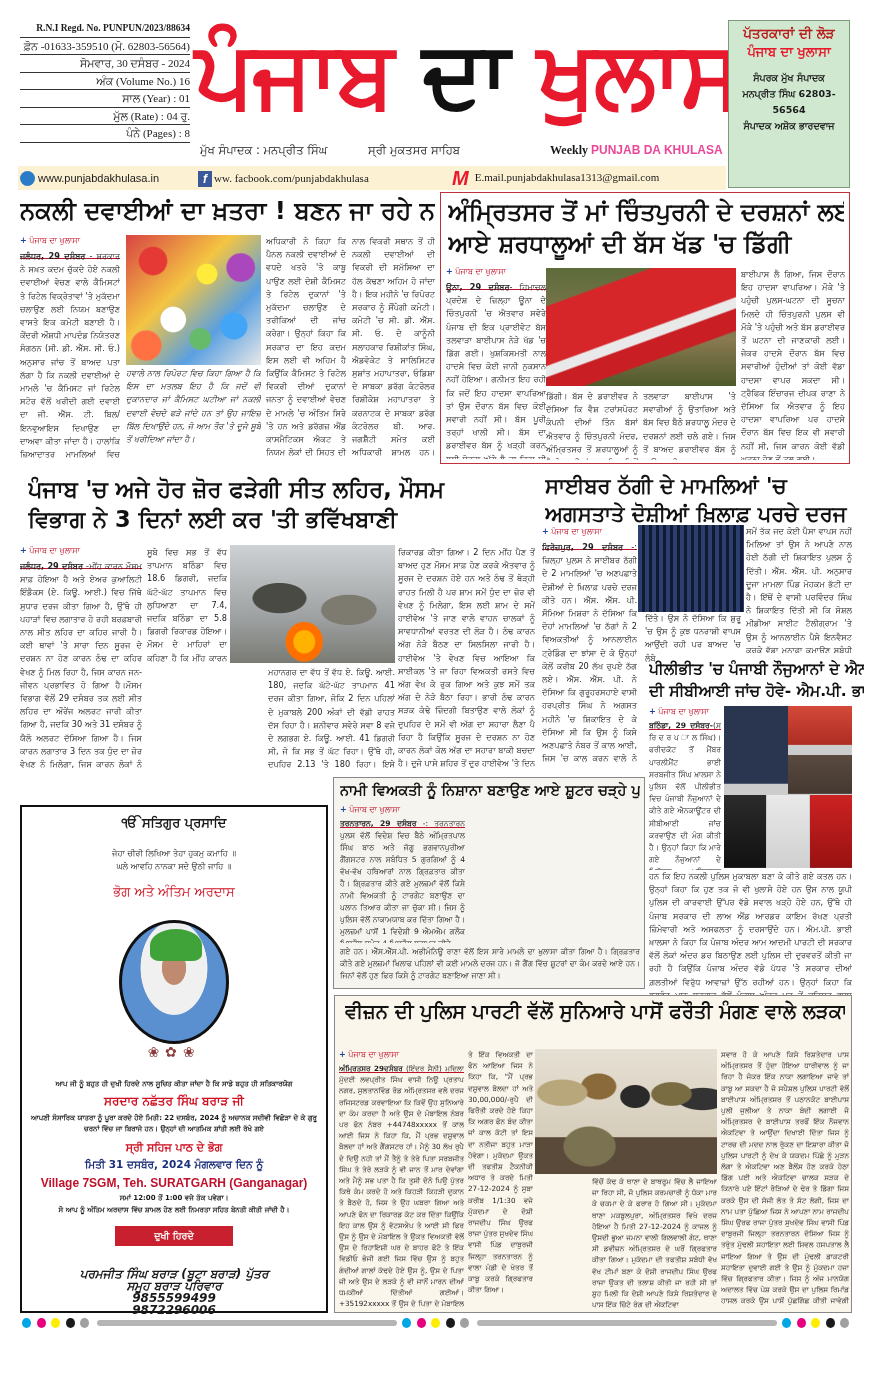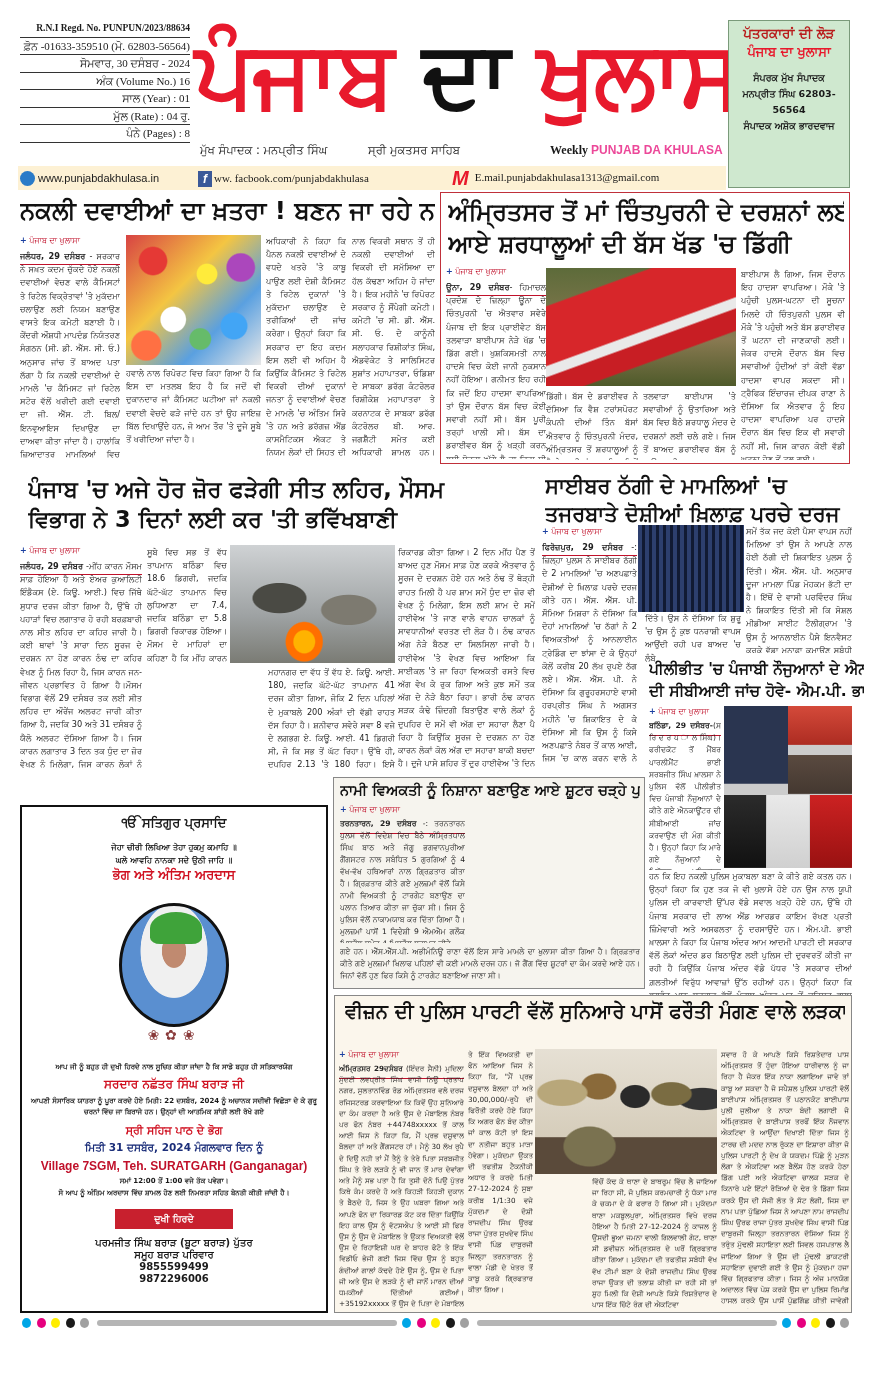--- a/index.html
+++ b/index.html
@@ -22,45 +22,45 @@
   .ad-box .t3 { font-size: 6.8px; line-height: 10.5px; margin-top: 6px; padding: 0 4px; }
   .ad-box .t4 { font-size: 9.5px; font-weight: bold; line-height: 16px; margin-top: 10px; }
   .contact-bar { left: 18px; top: 166px; width: 708px; height: 24px; background: #fdf1d4; font-size: 11px; }
   .contact-bar span { position: absolute; top: 5px; white-space: nowrap; }
   .globe { display: inline-block; width: 15px; height: 15px; border-radius: 50%; background: #2a7bc8; vertical-align: middle; margin-right: 3px; }
   .fb { display: inline-block; width: 14px; height: 16px; background: #3b5998; color: #fff; font-weight: bold; font-size: 12px; text-align: center; line-height: 16px; vertical-align: middle; margin-right: 2px; font-family: "Liberation Sans", sans-serif; }
   .gm { display: inline-block; font-size: 20px; color: #e8192c; font-weight: bold; vertical-align: middle; margin-right: 6px; font-family: "Liberation Sans", sans-serif; }
   .serif { font-family: "Liberation Serif", serif; }
   
   .headline { font-weight: bold; color: #111; white-space: nowrap; overflow: hidden; }
-  .kicker { font-size: 8px; color: #c0102a; border-bottom: 1.5px solid #c0102a; padding-bottom: 18px; margin-bottom: 3px; white-space: nowrap; }
+  .kicker { font-size: 8px; color: #c0102a; border-bottom: 1.5px solid #c0102a; padding-bottom: 12px; margin-bottom: 3px; white-space: nowrap; }
   .kicker .plus { color: #1a3fa0; font-weight: bold; }
   .col { font-size: 8.2px; line-height: 13.2px; color: #222; text-align: justify; overflow: hidden; }
   .col b { font-weight: bold; }
   .photo { overflow: hidden; }
   .boxed { border: 1.5px solid #c0303a; }
   .grey-box { border: 1px solid #888; background: #f6f4ee; }
   
   .obit { left: 20px; top: 805px; width: 308px; height: 508px; border: 2px solid #111; background: #fff; text-align: center; }
   .obit .l1 { font-size: 13px; font-weight: bold; margin-top: 8px; }
-  .obit .l2 { font-size: 8.2px; font-weight: bold; line-height: 13px; margin-top: 10px; }
-  .obit .l3 { font-size: 13px; font-weight: bold; color: #d01020; }
+  .obit .l2 { font-size: 8.2px; font-weight: normal; line-height: 13px; margin-top: 16px; }
+  .obit .l3 { font-size: 13px; font-weight: normal; color: #d01020; margin-top: 11px; }
   .obit .portrait { width: 110px; height: 124px; border-radius: 50%; border: 3px solid #111; margin: 20px auto 0; background: radial-gradient(ellipse at 50% 38%, #c08a70 0 16%, #f0f0f0 17% 45%, #5a8fd0 46% 100%); position: relative; overflow: hidden; }
   .obit .portrait .turban { position: absolute; left: 28px; top: 6px; width: 52px; height: 32px; background: #3fa33a; border-radius: 50% 50% 20% 20%; }
   .obit .flowers { height: 30px; font-size: 14px; color: #8a3b3b; letter-spacing: 6px; }
   .obit .l4 { font-size: 7px; font-weight: bold; margin-top: 6px; }
   .obit .l5 { font-size: 12px; font-weight: bold; color: #d01020; margin-top: 6px; }
   .obit .l6 { font-size: 7px; font-weight: bold; line-height: 11px; margin-top: 5px; padding: 0 6px; }
   .obit .l7 { font-size: 11px; font-weight: bold; color: #d01020; margin-top: 6px; }
   .obit .l8 { font-size: 10.5px; font-weight: bold; color: #1c2f7a; margin-top: 4px; }
   .obit .l9 { font-family: "Liberation Sans", sans-serif; font-size: 12px; font-weight: bold; color: #c0102a; margin-top: 5px; }
   .obit .l10 { font-size: 7px; font-weight: bold; margin-top: 4px; }
   .obit .l11 { font-size: 7px; font-weight: bold; margin-top: 4px; }
   .obit .banner { width: 118px; height: 20px; background: #c8202e; color: #fff; font-size: 9.5px; font-weight: bold; line-height: 20px; margin: 12px auto 0; }
-  .obit .l12 { font-size: 10px; font-weight: bold; line-height: 12px; margin-top: 8px; }
+  .obit .l12 { font-size: 12px; font-weight: bold; line-height: 12px; margin-top: 22px; font-style: italic; }
   
   .regbar { top: 1318px; height: 10px; }
   .dot { position: absolute; top: 0; width: 9px; height: 10px; border-radius: 50%; }
   .strip { position: absolute; top: 2px; height: 6px; border-radius: 3px; background: #b5b5b5; }
 </style>
 </head>
 <body>
 
 <div class="abs meta-box">
   <div class="meta-row first">R.N.I Regd. No. PUNPUN/2023/88634</div>
@@ -114,21 +114,21 @@
 <div class="abs col" style="left:20px;top:250px;width:100px;height:210px;"><b>ਜਲੰਧਰ, 29 ਦਸੰਬਰ</b><span> - ਸਰਕਾਰ ਨੇ ਸਖ਼ਤ ਕਦਮ ਚੁੱਕਦੇ ਹੋਏ ਨਕਲੀ ਦਵਾਈਆਂ ਵੇਚਣ ਵਾਲੇ ਕੈਮਿਸਟਾਂ ਤੇ ਰਿਟੇਲ ਵਿਕ੍ਰੇਤਾਵਾਂ 'ਤੇ ਮੁਕੱਦਮਾ ਚਲਾਉਣ ਲਈ ਨਿਯਮ ਬਣਾਉਣ ਵਾਸਤੇ ਇਕ ਕਮੇਟੀ ਬਣਾਈ ਹੈ। ਕੇਂਦਰੀ ਔਸ਼ਧੀ ਮਾਪਦੰਡ ਨਿਯੰਤਰਣ ਸੰਗਠਨ (ਸੀ. ਡੀ. ਐੱਸ. ਸੀ. ਓ.) ਅਨੁਸਾਰ ਜਾਂਚ ਤੋਂ ਬਾਅਦ ਪਤਾ ਲੱਗਾ ਹੈ ਕਿ ਨਕਲੀ ਦਵਾਈਆਂ ਦੇ ਮਾਮਲੇ 'ਚ ਕੈਮਿਸਟ ਜਾਂ ਰਿਟੇਲ ਸਟੋਰ ਵੱਲੋਂ ਖਰੀਦੀ ਗਈ ਦਵਾਈ ਦਾ ਜੀ. ਐੱਸ. ਟੀ. ਬਿਲ/ਇਨਵੁਆਇਸ ਦਿਖਾਉਣ ਦਾ ਦਾਅਵਾ ਕੀਤਾ ਜਾਂਦਾ ਹੈ। ਹਾਲਾਂਕਿ ਜ਼ਿਆਦਾਤਰ ਮਾਮਲਿਆਂ ਵਿਚ ਦਵਾਈ ਦੀ ਖਰੀਦ ਦਾ ਸਥਾਨ ਦੇਸ਼ ਦਾ ਦੂਜਾ ਹਿੱਸਾ ਹੁੰਦਾ ਹੈ। ਮੁਕੱਦਮਾ ਚਲਾਉਣ ਦੇ ਤਰੀਕਿਆਂ ਦੀ ਜਾਂਚ ਕਰੇਗੀ ਕਮੇਟੀ ਇਕ ਸੀਨੀਅਰ ਅਧਿਕਾਰੀ ਦੇ</span></div>
 <div class="abs photo" style="left:126px;top:235px;width:135px;height:130px;background:
   radial-gradient(circle at 20% 20%, #e53935 0 9%, transparent 10%),
   radial-gradient(circle at 60% 30%, #ffeb3b 0 8%, transparent 9%),
   radial-gradient(circle at 80% 70%, #42a5f5 0 9%, transparent 10%),
   radial-gradient(circle at 35% 65%, #ffffff 0 10%, transparent 11%),
   radial-gradient(circle at 55% 80%, #66bb6a 0 8%, transparent 9%),
   radial-gradient(circle at 85% 25%, #ab47bc 0 9%, transparent 10%),
   radial-gradient(circle at 15% 85%, #ff7043 0 9%, transparent 10%),
   linear-gradient(135deg,#d84343,#f4c542 40%,#5aa0e0 70%,#e8e8e8);"></div>
-<div class="abs col" style="left:126px;top:367px;width:135px;height:93px;">ਹਵਾਲੇ ਨਾਲ ਰਿਪੋਰਟ ਵਿਚ ਕਿਹਾ ਗਿਆ ਹੈ ਕਿ ਇਸ ਦਾ ਮਤਲਬ ਇਹ ਹੈ ਕਿ ਜਦੋਂ ਵੀ ਦੁਕਾਨਦਾਰ ਜਾਂ ਕੈਮਿਸਟ ਘਟੀਆ ਜਾਂ ਨਕਲੀ ਦਵਾਈ ਵੇਚਦੇ ਫੜੇ ਜਾਂਦੇ ਹਨ ਤਾਂ ਉਹ ਜਾਇਜ਼ ਬਿੱਲ ਦਿਖਾਉਂਦੇ ਹਨ, ਜੋ ਆਮ ਤੌਰ 'ਤੇ ਦੂਜੇ ਸੂਬੇ ਤੋਂ ਖਰੀਦਿਆ ਜਾਂਦਾ ਹੈ।</div>
+<div class="abs col" style="left:126px;top:367px;width:135px;height:93px;font-style:italic;">ਹਵਾਲੇ ਨਾਲ ਰਿਪੋਰਟ ਵਿਚ ਕਿਹਾ ਗਿਆ ਹੈ ਕਿ ਇਸ ਦਾ ਮਤਲਬ ਇਹ ਹੈ ਕਿ ਜਦੋਂ ਵੀ ਦੁਕਾਨਦਾਰ ਜਾਂ ਕੈਮਿਸਟ ਘਟੀਆ ਜਾਂ ਨਕਲੀ ਦਵਾਈ ਵੇਚਦੇ ਫੜੇ ਜਾਂਦੇ ਹਨ ਤਾਂ ਉਹ ਜਾਇਜ਼ ਬਿੱਲ ਦਿਖਾਉਂਦੇ ਹਨ, ਜੋ ਆਮ ਤੌਰ 'ਤੇ ਦੂਜੇ ਸੂਬੇ ਤੋਂ ਖਰੀਦਿਆ ਜਾਂਦਾ ਹੈ।</div>
 <div class="abs col" style="left:266px;top:235px;width:80px;height:225px;">ਅਧਿਕਾਰੀ ਨੇ ਕਿਹਾ ਕਿ ਪੈਨਲ ਨਕਲੀ ਦਵਾਈਆਂ ਦੇ ਵਧਦੇ ਖਤਰੇ 'ਤੇ ਕਾਬੂ ਪਾਉਣ ਲਈ ਦੋਸ਼ੀ ਕੈਮਿਸਟ ਤੇ ਰਿਟੇਲ ਦੁਕਾਨਾਂ 'ਤੇ ਮੁਕੱਦਮਾ ਚਲਾਉਣ ਦੇ ਤਰੀਕਿਆਂ ਦੀ ਜਾਂਚ ਕਰੇਗਾ। ਉਨ੍ਹਾਂ ਕਿਹਾ ਕਿ ਸਰਕਾਰ ਦਾ ਇਹ ਕਦਮ ਇਸ ਲਈ ਵੀ ਅਹਿਮ ਹੈ ਕਿਉਂਕਿ ਕੈਮਿਸਟ ਤੇ ਰਿਟੇਲ ਵਿਕਰੀ ਦੀਆਂ ਦੁਕਾਨਾਂ ਜਨਤਾ ਨੂੰ ਦਵਾਈਆਂ ਵੇਚਣ ਦੇ ਮਾਮਲੇ 'ਚ ਅੰਤਿਮ ਸਿਰੇ 'ਤੇ ਹਨ ਅਤੇ ਡਰੱਗਜ਼ ਐਂਡ ਕਾਸਮੈਟਿਕਸ ਐਕਟ ਤੇ ਨਿਯਮ ਲੋਕਾਂ ਦੀ ਸਿਹਤ ਦੀ ਭਲਾਈ ਤੇ ਦੇਖ-ਰੇਖ ਲਈ ਬਣਾਏ ਗਏ ਹਨ, ਜਿਸ</div>
 <div class="abs col" style="left:352px;top:235px;width:83px;height:225px;">ਨਾਲ ਵਿਕਰੀ ਸਥਾਨ ਤੋਂ ਹੀ ਨਕਲੀ ਦਵਾਈਆਂ ਦੀ ਵਿਕਰੀ ਦੀ ਸਮੱਸਿਆ ਦਾ ਹੱਲ ਕੱਢਣਾ ਅਹਿਮ ਹੋ ਜਾਂਦਾ ਹੈ। ਇਕ ਮਹੀਨੇ 'ਚ ਰਿਪੋਰਟ ਸਰਕਾਰ ਨੂੰ ਸੌਂਪੇਗੀ ਕਮੇਟੀ। ਕਮੇਟੀ 'ਚ ਸੀ. ਡੀ. ਐੱਸ. ਸੀ. ਓ. ਦੇ ਕਾਨੂੰਨੀ ਸਲਾਹਕਾਰ ਰਿਸ਼ੀਕਾਂਤ ਸਿੰਘ, ਐਡਵੋਕੇਟ ਤੇ ਸਾਲਿਸਿਟਰ ਸੁਸ਼ਾਂਤ ਮਹਾਪਾਤਰਾ, ਓਡਿਸ਼ਾ ਦੇ ਸਾਬਕਾ ਡਰੱਗ ਕੰਟਰੋਲਰ ਰਿਸ਼ੀਕੇਸ਼ ਮਹਾਪਾਤਰਾ ਤੇ ਕਰਨਾਟਕ ਦੇ ਸਾਬਕਾ ਡਰੱਗ ਕੰਟਰੋਲਰ ਬੀ. ਆਰ. ਜਗਸ਼ੈੱਟੀ ਸਮੇਤ ਕਈ ਅਧਿਕਾਰੀ ਸ਼ਾਮਲ ਹਨ। ਕਮੇਟੀ ਦਾ ਗਠਨ ਪਿਛਲੇ ਹਫ਼ਤੇ ਡਰੱਗਜ਼ ਕੰਟਰੋਲਰ ਜਨਰਲ ਆਫ ਇੰਡੀਆ (ਡੀ. ਸੀ. ਜੀ. ਆਈ.) ਵੱਲੋਂ ਕੀਤਾ ਗਿਆ ਸੀ। ਕਮੇਟੀ ਨੇ ਇਕ ਮਹੀਨੇ ਅੰਦਰ ਆਪਣੀ ਰਿਪੋਰਟ ਸਰਕਾਰ ਨੂੰ ਸੌਂਪਣੀ ਹੈ।</div>
 
 <div class="abs boxed" style="left:440px;top:192px;width:410px;height:272px;"></div>
 <div class="abs headline" style="left:448px;top:196px;width:396px;font-size:24px;line-height:32px;">
   <div>ਅੰਮ੍ਰਿਤਸਰ ਤੋਂ ਮਾਂ ਚਿੰਤਪੁਰਨੀ ਦੇ ਦਰਸ਼ਨਾਂ ਲਈ</div>
   <div>ਆਏ ਸ਼ਰਧਾਲੂਆਂ ਦੀ ਬੱਸ ਖੱਡ 'ਚ ਡਿੱਗੀ</div>
 </div>
 <div class="abs" style="left:446px;top:267px;width:100px;">
   <div class="kicker"><span class="plus">+</span> <span>ਪੰਜਾਬ ਦਾ</span><span> ਖੁਲਾਸਾ</span></div>
@@ -153,21 +153,21 @@
 <div class="abs photo" style="left:230px;top:545px;width:165px;height:118px;background:
   radial-gradient(ellipse at 45% 82%, #ffb300 0 8%, #ff6f00 9% 14%, transparent 15%),
   radial-gradient(ellipse at 30% 45%, #4a4a44 0 16%, transparent 17%),
   radial-gradient(ellipse at 72% 55%, #7d7a70 0 16%, transparent 17%),
   linear-gradient(#cfd2d4,#9ea2a3 60%,#7a7b74);"></div>
 <div class="abs col" style="left:268px;top:666px;width:127px;height:102px;">ਮਹਾਨਗਰ ਦਾ ਵੱਧ ਤੋਂ ਵੱਧ ਏ. ਕਿਊ. ਆਈ. 180, ਜਦਕਿ ਘੱਟੋ-ਘੱਟ ਤਾਪਮਾਨ 41 ਦਰਜ ਕੀਤਾ ਗਿਆ, ਜੋਕਿ 2 ਦਿਨ ਪਹਿਲਾਂ ਦੇ ਮੁਕਾਬਲੇ 200 ਅੰਕਾਂ ਦੀ ਵੱਡੀ ਰਾਹਤ ਦੱਸ ਰਿਹਾ ਹੈ। ਸ਼ਨੀਵਾਰ ਸਵੇਰੇ ਸਵਾ 8 ਵਜੇ ਦੇ ਲਗਭਗ ਏ. ਕਿਊ. ਆਈ. 41 ਡਿਗਰੀ ਸੀ, ਜੋ ਕਿ ਸਭ ਤੋਂ ਘੱਟ ਰਿਹਾ। ਉੱਥੇ ਹੀ, ਦੁਪਹਿਰ 2.13 'ਤੇ 180 ਰਿਹਾ। ਇਸੇ ਤਰ੍ਹਾਂ ਨਾਲ ਰਾਤ 10 ਵਜੇ ਦੇ ਲੱਗਭਗ 80 ਡਿਗਰੀ</div>
 <div class="abs col" style="left:398px;top:546px;width:137px;height:222px;">ਰਿਕਾਰਡ ਕੀਤਾ ਗਿਆ। 2 ਦਿਨ ਮੀਂਹ ਪੈਣ ਤੋਂ ਬਾਅਦ ਹੁਣ ਮੌਸਮ ਸਾਫ਼ ਹੋਣ ਕਰਕੇ ਐਤਵਾਰ ਨੂੰ ਸੂਰਜ ਦੇ ਦਰਸ਼ਨ ਹੋਏ ਹਨ ਅਤੇ ਠੰਢ ਤੋਂ ਥੋੜ੍ਹੀ ਰਾਹਤ ਮਿਲੀ ਹੈ ਪਰ ਸ਼ਾਮ ਸਮੇਂ ਧੁੰਦ ਦਾ ਜ਼ੋਰ ਵੀ ਵੇਖਣ ਨੂੰ ਮਿਲੇਗਾ, ਇਸ ਲਈ ਸ਼ਾਮ ਦੇ ਸਮੇਂ ਹਾਈਵੇਅ 'ਤੇ ਜਾਣ ਵਾਲੇ ਵਾਹਨ ਚਾਲਕਾਂ ਨੂੰ ਸਾਵਧਾਨੀਆਂ ਵਰਤਣ ਦੀ ਲੋੜ ਹੈ। ਠੰਢ ਕਾਰਨ ਅੱਗ ਨੇੜੇ ਬੈਠਣ ਦਾ ਸਿਲਸਿਲਾ ਜਾਰੀ ਹੈ। ਹਾਈਵੇਅ 'ਤੇ ਵੇਖਣ ਵਿਚ ਆਇਆ ਕਿ ਸਾਈਕਲ 'ਤੇ ਜਾ ਰਿਹਾ ਵਿਅਕਤੀ ਰਸਤੇ ਵਿਚ ਅੱਗ ਵੇਖ ਕੇ ਰੁਕ ਗਿਆ ਅਤੇ ਕੁਝ ਸਮੇਂ ਤਕ ਅੱਗ ਦੇ ਨੇੜੇ ਬੈਠਾ ਰਿਹਾ। ਭਾਰੀ ਠੰਢ ਕਾਰਨ ਸੜਕ ਕੰਢੇ ਜ਼ਿੰਦਗੀ ਬਿਤਾਉਣ ਵਾਲੇ ਲੋਕਾਂ ਨੂੰ ਦੁਪਹਿਰ ਦੇ ਸਮੇਂ ਵੀ ਅੱਗ ਦਾ ਸਹਾਰਾ ਲੈਣਾ ਪੈ ਰਿਹਾ ਹੈ ਕਿਉਂਕਿ ਸੂਰਜ ਦੇ ਦਰਸ਼ਨ ਨਾ ਹੋਣ ਕਾਰਨ ਲੋਕਾਂ ਕੋਲ ਅੱਗ ਦਾ ਸਹਾਰਾ ਬਾਕੀ ਬਚਦਾ ਹੈ। ਦੂਜੇ ਪਾਸੇ ਸ਼ਹਿਰ ਤੋਂ ਦੂਰ ਹਾਈਵੇਅ 'ਤੇ ਦਿਨ ਦੇ ਸਮੇਂ ਵੀ ਹਲਕੀ ਧੁੰਦ ਵੇਖਣ ਨੂੰ ਮਿਲ ਰਹੀ ਹੈ। ਠੰਢ ਵਧਣ ਕਾਰਨ ਲੋਕਾਂ ਨੂੰ ਭਾਰੀ ਪ੍ਰੇਸ਼ਾਨੀਆਂ ਪੇਸ਼ ਆ ਰਹੀਆਂ ਹਨ।</div>
 
 <div class="abs headline" style="left:545px;top:472px;width:318px;font-size:21px;line-height:28px;">
   <div>ਸਾਈਬਰ ਠੱਗੀ ਦੇ ਮਾਮਲਿਆਂ 'ਚ</div>
-  <div>ਤਜਰਬਾਤੇ ਦੋਸ਼ੀਆਂ ਖ਼ਿਲਾਫ਼ ਪਰਚੇ ਦਰਜ</div>
+  <div>ਅਗਸਤਾਤੇ ਦੋਸ਼ੀਆਂ ਖ਼ਿਲਾਫ਼ ਪਰਚੇ ਦਰਜ</div>
 </div>
 <div class="abs" style="left:542px;top:527px;width:95px;">
   <div class="kicker"><span class="plus">+</span> <span>ਪੰਜਾਬ ਦਾ</span><span> ਖੁਲਾਸਾ</span></div>
 </div>
 <div class="abs col" style="left:542px;top:541px;width:95px;height:225px;"><b>ਫਿਰੋਜ਼ਪੁਰ, 29 ਦਸੰਬਰ</b><span> -: ਜ਼ਿਲ੍ਹਾ ਪੁਲਸ ਨੇ ਸਾਈਬਰ ਠੱਗੀ ਦੇ 2 ਮਾਮਲਿਆਂ 'ਚ ਅਣਪਛਾਤੇ ਦੋਸ਼ੀਆਂ ਦੇ ਖ਼ਿਲਾਫ਼ ਪਰਚੇ ਦਰਜ ਕੀਤੇ ਹਨ। ਐੱਸ. ਐੱਸ. ਪੀ. ਸੌਮਿਆ ਮਿਸ਼ਰਾ ਨੇ ਦੱਸਿਆ ਕਿ ਦੋਹਾਂ ਮਾਮਲਿਆਂ 'ਚ ਠੱਗਾਂ ਨੇ 2 ਵਿਅਕਤੀਆਂ ਨੂੰ ਆਨਲਾਈਨ ਟ੍ਰੇਡਿੰਗ ਦਾ ਝਾਂਸਾ ਦੇ ਕੇ ਉਨ੍ਹਾਂ ਕੋਲੋਂ ਕਰੀਬ 20 ਲੱਖ ਰੁਪਏ ਠੱਗ ਲਏ। ਐੱਸ. ਐੱਸ. ਪੀ. ਨੇ ਦੱਸਿਆ ਕਿ ਗੁਰੂਹਰਸਹਾਏ ਵਾਸੀ ਹਰਪ੍ਰੀਤ ਸਿੰਘ ਨੇ ਅਗਸਤ ਮਹੀਨੇ 'ਚ ਸ਼ਿਕਾਇਤ ਦੇ ਕੇ ਦੱਸਿਆ ਸੀ ਕਿ ਉਸ ਨੂੰ ਕਿਸੇ ਅਣਪਛਾਤੇ ਨੰਬਰ ਤੋਂ ਕਾਲ ਆਈ, ਜਿਸ 'ਚ ਕਾਲ ਕਰਨ ਵਾਲੇ ਨੇ ਆਨਲਾਈਨ ਟ੍ਰੇਡਿੰਗ ਰਾਹੀਂ ਮੋਟਾ ਮੁਨਾਫ਼ਾ ਕਮਾਉਣ ਦਾ ਲਾਲਚ ਦਿੱਤਾ। ਉਸ ਉਸਦੀਆਂ ਗੱਲਾਂ 'ਚ ਫਸ ਗਿਆ ਅਤੇ ਵੱਖ-ਵੱਖ ਸਮੇਂ ਦੌਰਾਨ 12 ਲੱਖ 64 ਹਜ਼ਾਰ 06 ਰੁਪਏ ਉਕਤ ਟ੍ਰੇਡਿੰਗ 'ਚ ਲਗਾ</span></div>
 <div class="abs photo" style="left:638px;top:525px;width:106px;height:87px;background:
   repeating-linear-gradient(90deg, #2d3f6e 0 4px, #111a33 4px 7px),
   linear-gradient(#0b1024,#23325a);"></div>
 <div class="abs col" style="left:645px;top:612px;width:96px;height:55px;">ਦਿੱਤੇ। ਉਸ ਨੇ ਦੱਸਿਆ ਕਿ ਸ਼ੁਰੂ 'ਚ ਉਸ ਨੂੰ ਕੁਝ ਧਨਰਾਸ਼ੀ ਵਾਪਸ ਆਉਂਦੀ ਰਹੀ ਪਰ ਬਾਅਦ 'ਚ ਲੰਬੇ</div>
 <div class="abs col" style="left:746px;top:525px;width:106px;height:128px;">ਸਮੇਂ ਤੱਕ ਜਦ ਕੋਈ ਪੈਸਾ ਵਾਪਸ ਨਹੀਂ ਮਿਲਿਆ ਤਾਂ ਉਸ ਨੇ ਆਪਣੇ ਨਾਲ ਹੋਈ ਠੱਗੀ ਦੀ ਸ਼ਿਕਾਇਤ ਪੁਲਸ ਨੂੰ ਦਿੱਤੀ। ਐੱਸ. ਐੱਸ. ਪੀ. ਅਨੁਸਾਰ ਦੂਜਾ ਮਾਮਲਾ ਪਿੰਡ ਮੋਹਕਮ ਭੱਟੀ ਦਾ ਹੈ। ਇੱਥੋਂ ਦੇ ਵਾਸੀ ਪਰਵਿੰਦਰ ਸਿੰਘ ਨੇ ਸ਼ਿਕਾਇਤ ਦਿੱਤੀ ਸੀ ਕਿ ਸੋਸ਼ਲ ਮੀਡੀਆ ਸਾਈਟ ਟੈਲੀਗ੍ਰਾਮ 'ਤੇ ਉਸ ਨੂੰ ਆਨਲਾਈਨ ਪੈਸੇ ਇਨਵੈਸਟ ਕਰਕੇ ਵੱਡਾ ਮੁਨਾਫ਼ਾ ਕਮਾਉਣ ਸਬੰਧੀ ਆਫਰ ਆਈ।</div>

